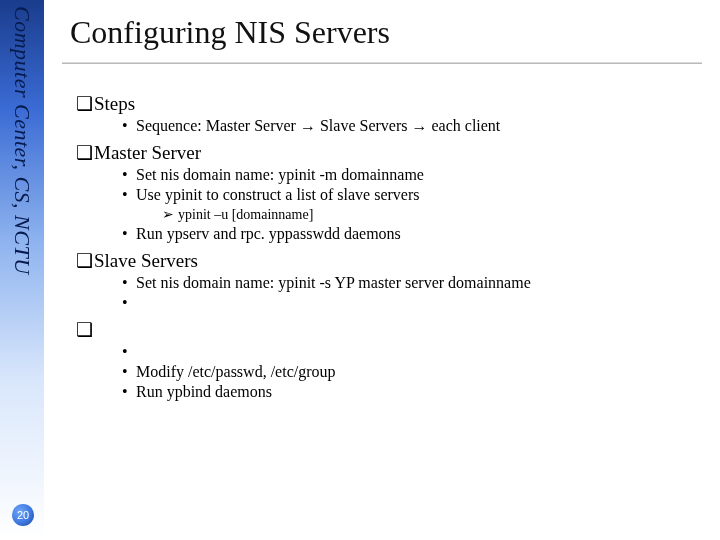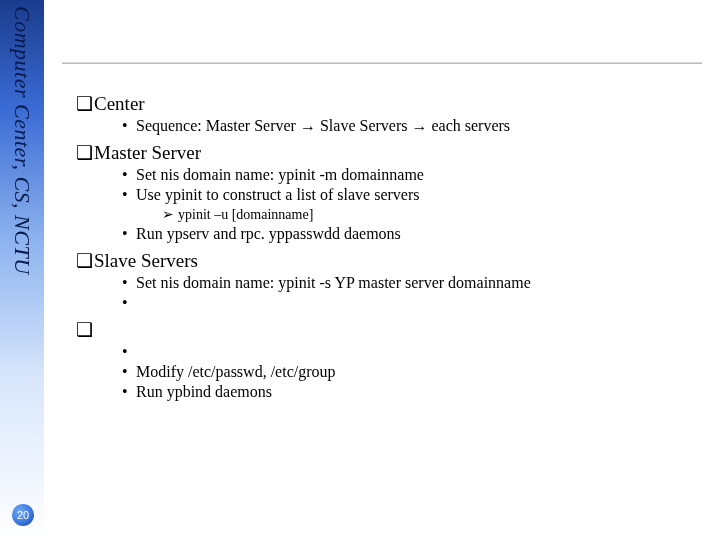--- a/index.html
+++ b/index.html
@@ -72,32 +72,33 @@
 <body>
 
 <div class="slide">
 
   <div class="left-rail">
     <div class="rail-text">Computer Center, CS, NCTU</div>
   </div>
 
   <div class="page-badge">20</div>
 
+  <div class="title">Configuring NIS Servers</div>
   <div class="title-rule"></div>
 
   <div class="content">
 
     <div class="row lvl1">
       <span class="mark">❑</span>
-      <span>Center</span>
+      <span>Steps</span>
     </div>
     <div class="row lvl2">
       <span class="mark">•</span>
       <span>
-        <span>Sequence: Master Server </span><span>→</span><span> Slave Servers </span><span>→</span><span> each servers</span>
+        <span>Sequence: Master Server </span><span>→</span><span> Slave Servers </span><span>→</span><span> each client</span>
       </span>
     </div>
 
     <div class="row lvl1">
       <span class="mark">❑</span>
       <span>Master Server</span>
     </div>
     <div class="row lvl2">
       <span class="mark">•</span>
       <span>Set nis domain name: ypinit -m domainname</span>

